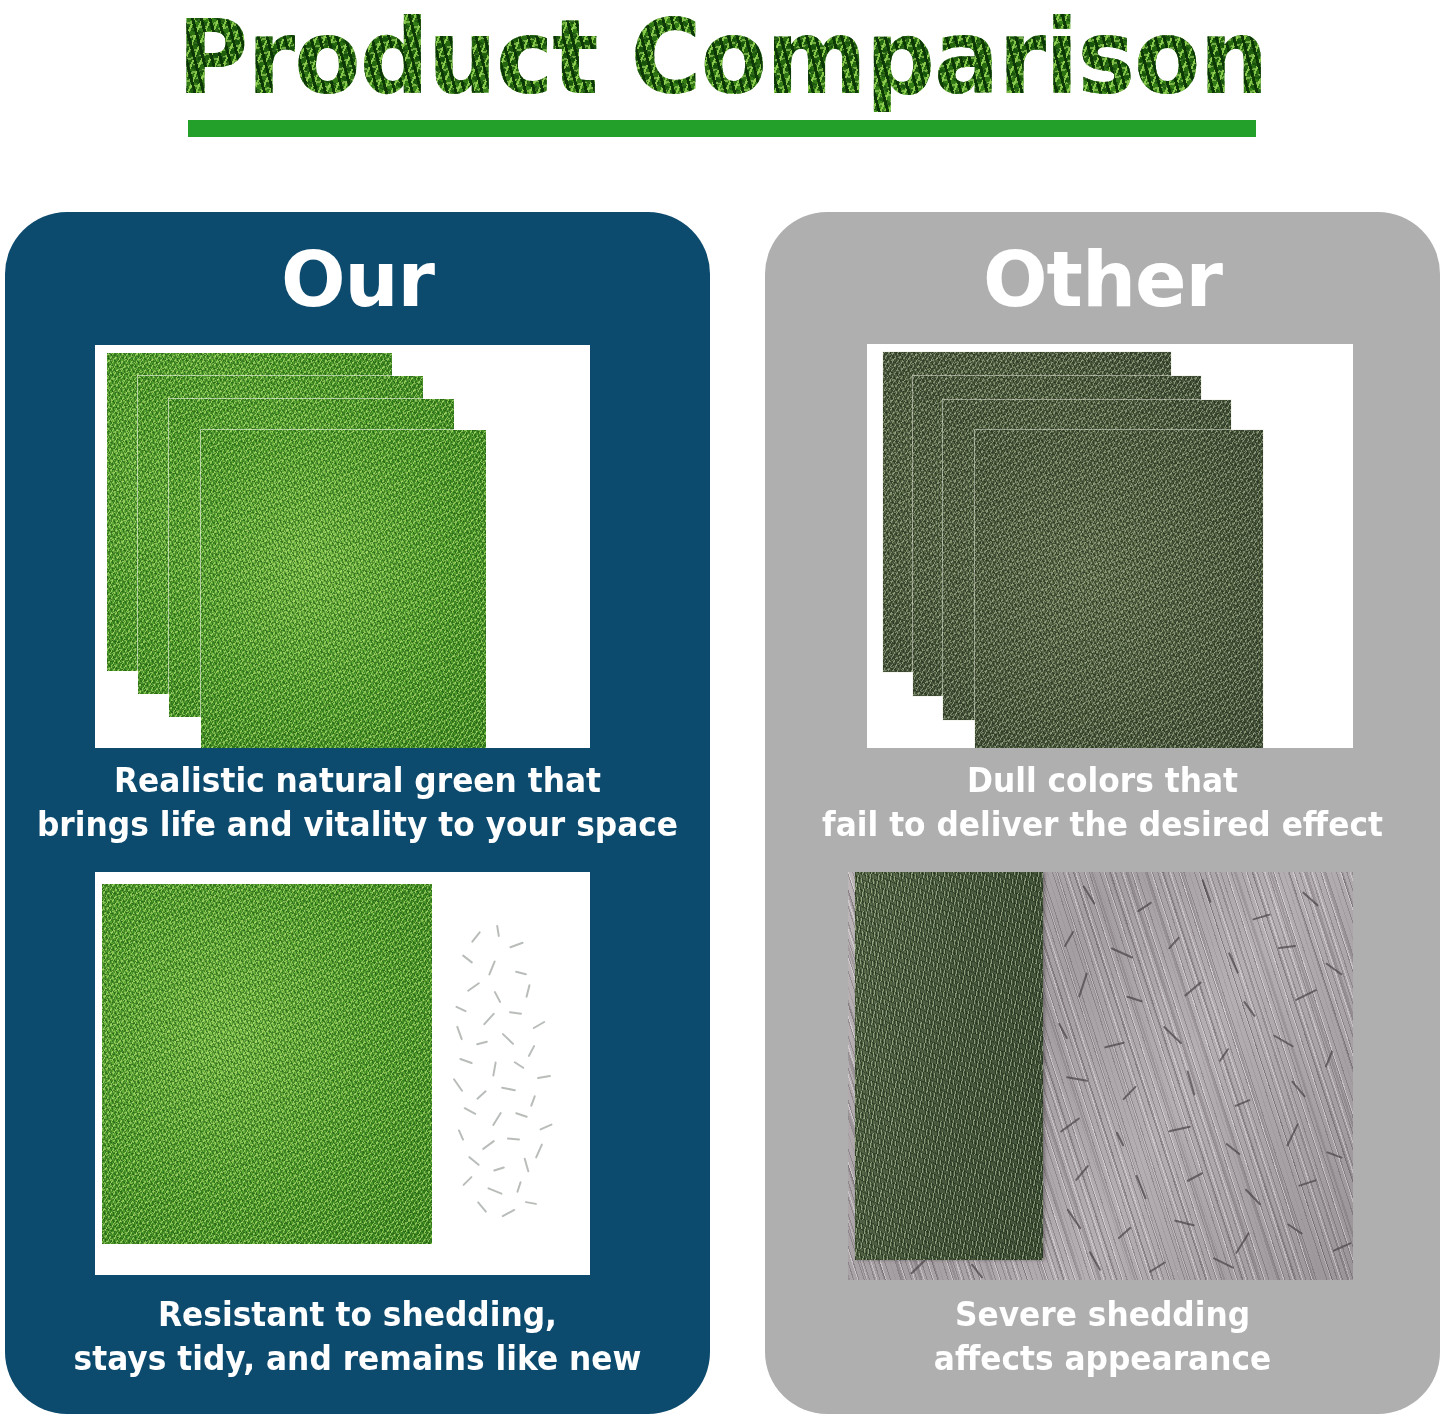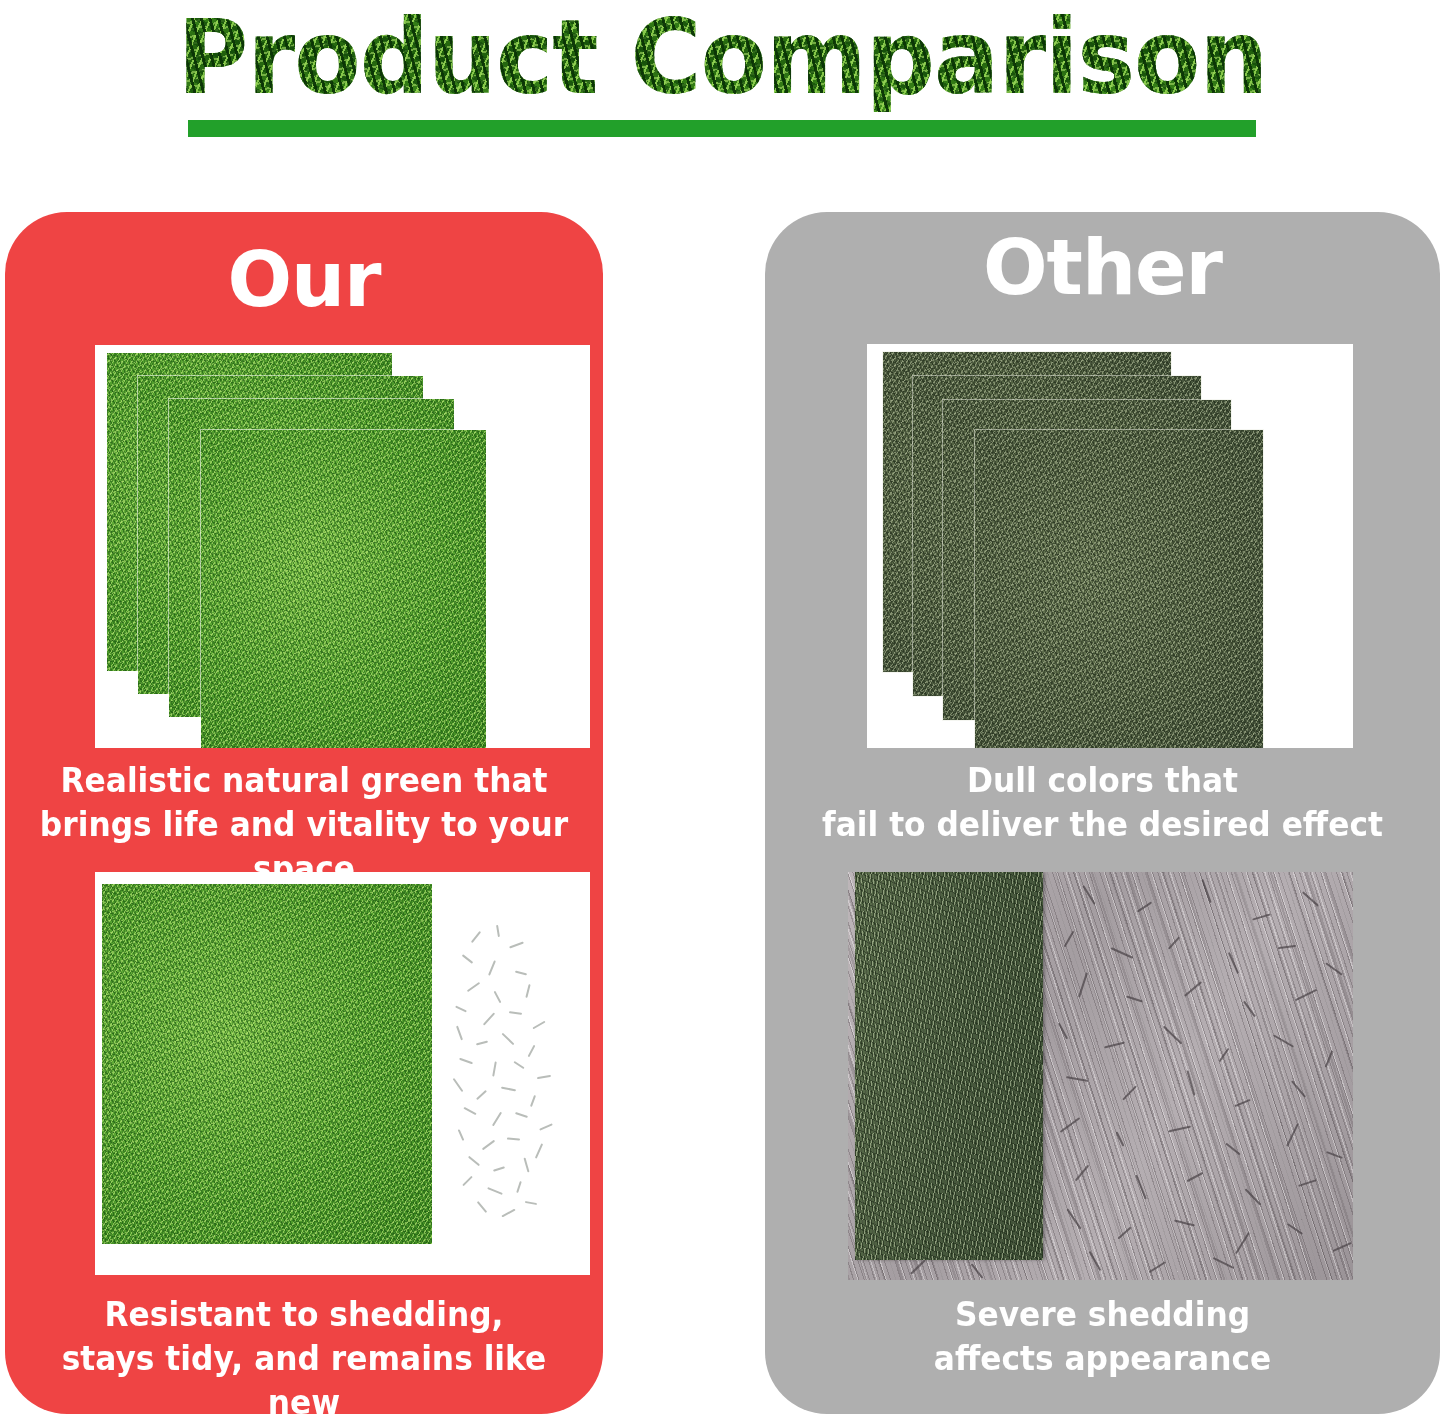--- a/index.html
+++ b/index.html
@@ -61,23 +61,23 @@
 
   
   .panel {
     position: absolute;
     border-radius: 62px;
     overflow: hidden;
   }
   #panel-our {
     left: 5px;
     top: 212px;
-    width: 598px;
+    width: 705px;
     height: 1202px;
-    background: #ef4444;
+    background: #0c4a6e;
   }
   #panel-other {
     left: 765px;
     top: 212px;
     width: 675px;
     height: 1202px;
     background: #afafaf;
   }
   .panel-heading {
     position: absolute;
@@ -85,21 +85,21 @@
     width: 100%;
     text-align: center;
     color: #ffffff;
     font-family: "DejaVu Sans", sans-serif;
     font-weight: bold;
     font-size: 76px;
     line-height: 80px;
     letter-spacing: -1px;
   }
   #heading-our  { top: 28px; }
-  #heading-other{ top: 16px; }
+  #heading-other{ top: 28px; }
 
   
   .photo-box {
     position: absolute;
     background: #ffffff;
     overflow: hidden;
   }
   #photo-our-top    { left: 90px;  top: 133px; width: 495px; height: 403px; }
   #photo-our-bottom { left: 90px;  top: 660px; width: 495px; height: 403px; }
   #photo-other-top  { left: 102px; top: 132px; width: 486px; height: 404px; }

